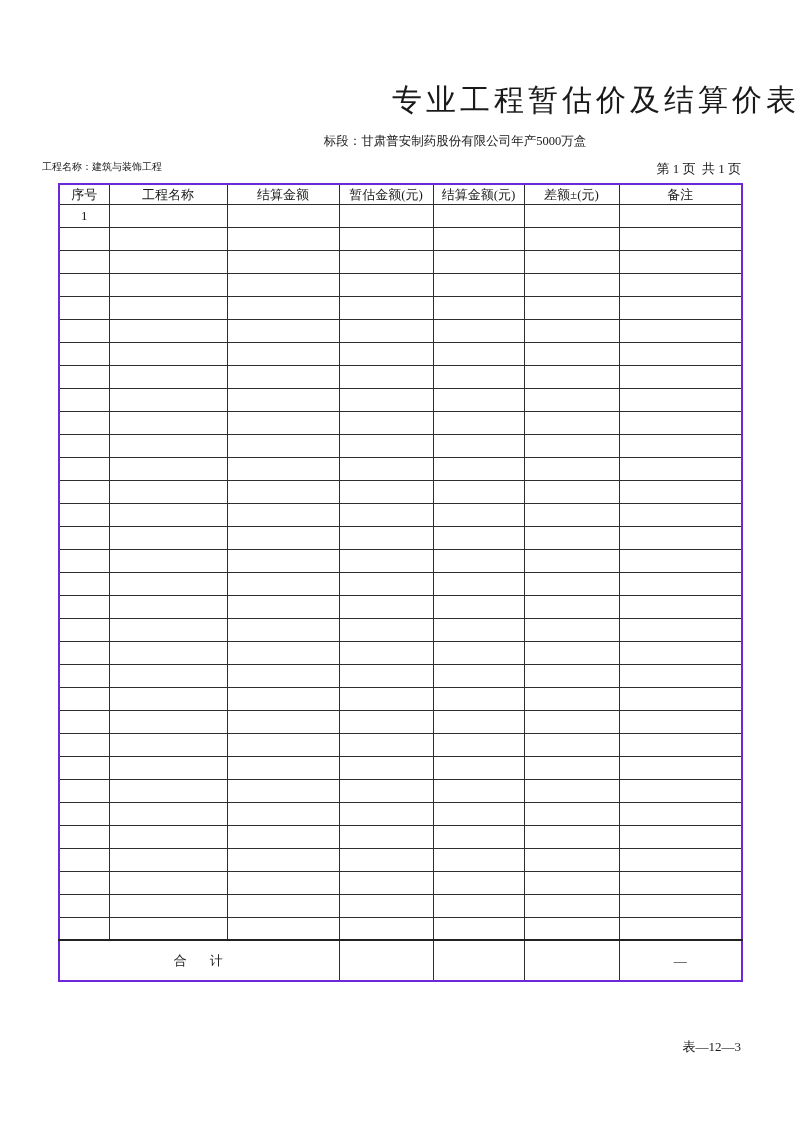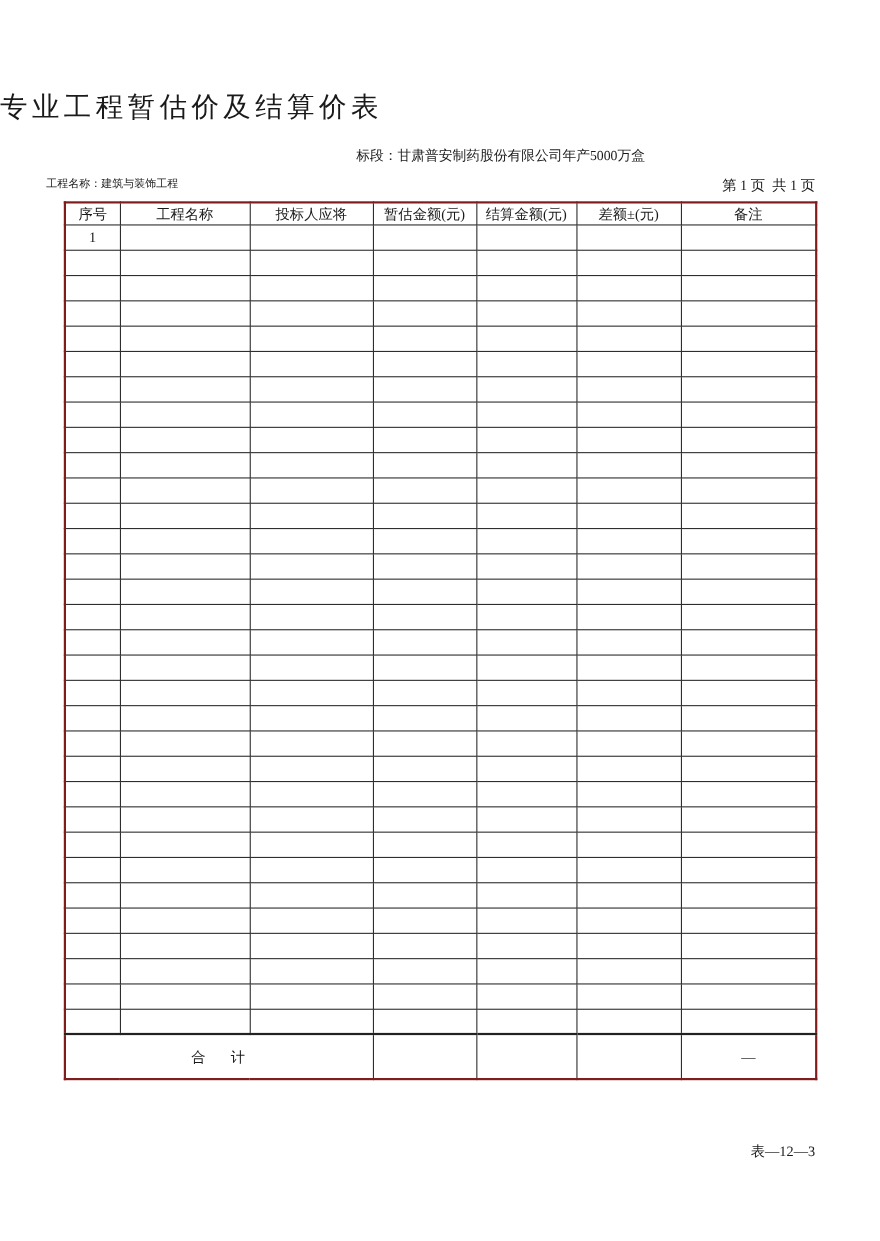--- a/index.html
+++ b/index.html
@@ -8,22 +8,22 @@
     width: 800px; height: 1128px;
     font-family: "Liberation Serif", "DejaVu Serif", serif;
     color: #1a1a1a;
     position: relative;
     overflow: hidden;
   }
   .page { position: relative; width: 800px; height: 1128px; background: #fff; }
 
   .doc-title {
     position: absolute; top: 80px; left: 0; width: 100%;
-    text-align: left;
-    font-size: 25px; font-weight: 500; letter-spacing: 4px;
+    text-align: right;
+    font-size: 30px; font-weight: 500; letter-spacing: 4px;
     white-space: nowrap;
   }
 
   .bid-section {
     position: absolute; left: 300px; top: 134px; width: 310px;
     font-size: 12.5px; line-height: 14.5px;
   }
   .bid-section div { white-space: nowrap; text-align: center; }
 
   .project-name {
@@ -33,21 +33,21 @@
   .page-indicator {
     position: absolute; right: 59px; top: 160px;
     font-size: 13px; white-space: pre;
   }
 
   table.form-table {
     position: absolute; left: 58px; top: 183px;
     width: 684px;
     border-collapse: collapse;
     table-layout: fixed;
-    border: 2px solid #7f1d1d;
+    border: 2px solid #6d28d9;
   }
   .form-table col.c0 { width: 50px; }
   .form-table col.c1 { width: 118px; }
   .form-table col.c2 { width: 112px; }
   .form-table col.c3 { width: 94px; }
   .form-table col.c4 { width: 91px; }
   .form-table col.c5 { width: 95px; }
   .form-table col.c6 { width: 123px; }
 
   .form-table th, .form-table td {
@@ -99,21 +99,21 @@
         <col class="c2">
         <col class="c3">
         <col class="c4">
         <col class="c5">
         <col class="c6">
     </colgroup>
     <thead>
       <tr>
         <th>序号</th>
         <th>工程名称</th>
-        <th>投标人应将</th>
+        <th>结算金额</th>
         <th>暂估金额(元)</th>
         <th>结算金额(元)</th>
         <th>差额±(元)</th>
         <th>备注</th>
       </tr>
     </thead>
     <tbody>
         <tr>
           <td>1</td>
           <td></td>

